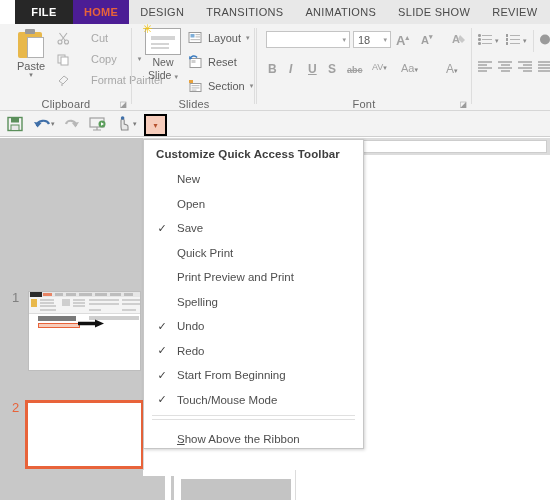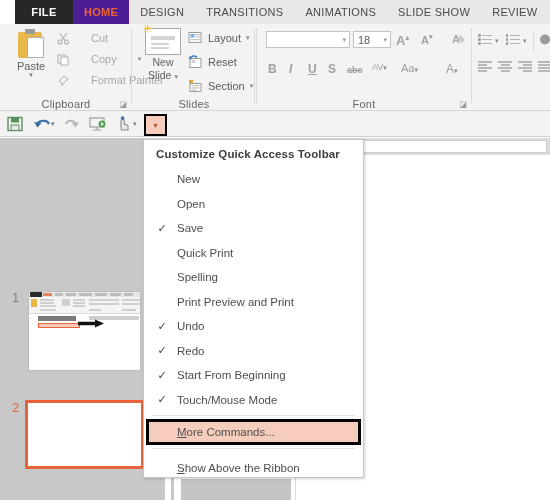--- a/index.html
+++ b/index.html
@@ -572,49 +572,44 @@
       <span class="txt">Open</span>
     </div>
     <div class="mi">
       <span class="chk">✓</span>
       <span class="txt">Save</span>
     </div>
     <div class="mi">
       <span class="txt">Quick Print</span>
     </div>
     <div class="mi">
+      <span class="txt">Print Preview and Print</span>
+    </div>
+    <div class="mi">
       <span class="txt">Spelling</span>
-    </div>
-    <div class="mi">
-      <span class="txt">Print Preview and Print</span>
     </div>
     <div class="mi">
       <span class="chk">✓</span>
       <span class="txt">Undo</span>
     </div>
     <div class="mi">
       <span class="chk">✓</span>
       <span class="txt">Redo</span>
     </div>
     <div class="mi">
       <span class="chk">✓</span>
       <span class="txt">Start From Beginning</span>
     </div>
     <div class="mi">
       <span class="chk">✓</span>
       <span class="txt">Touch/Mouse Mode</span>
     </div>
 
     <div class="mi-sep"></div>
 
-    <div class="mi-hl-wrap">
-      <div class="mi-hl">
-        <span class="txt"><span class="u">M</span><span>ore Commands...</span></span>
-      </div>
-    </div>
 
     <div class="mi-sep"></div>
 
     <div class="mi" style="height:22px;align-items:flex-end;">
       <span class="txt"><span class="u">S</span><span>how Above the Ribbon</span></span>
     </div>
   </div>
 
 </div>
 

